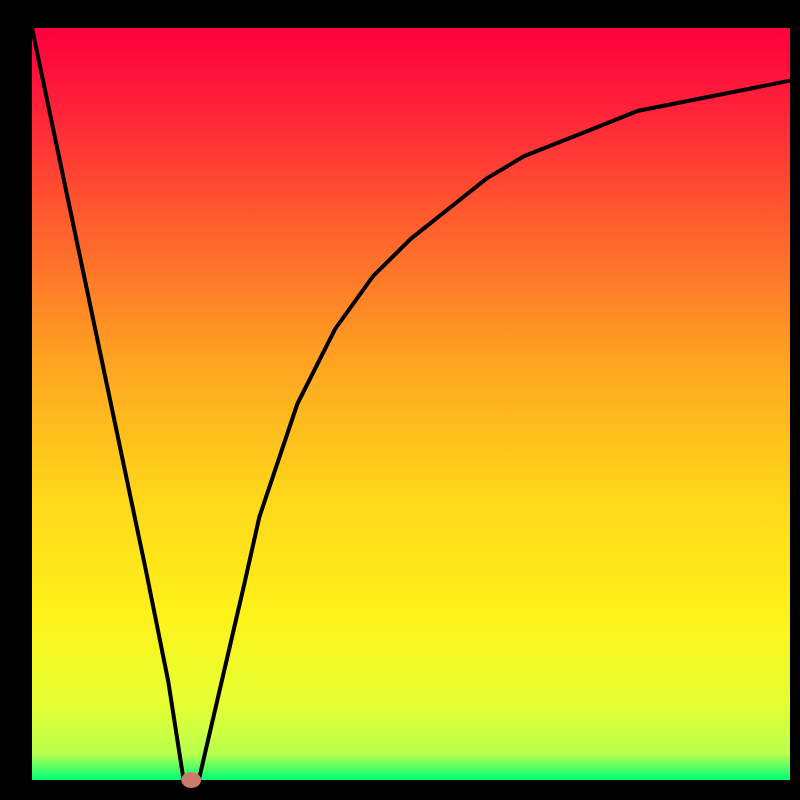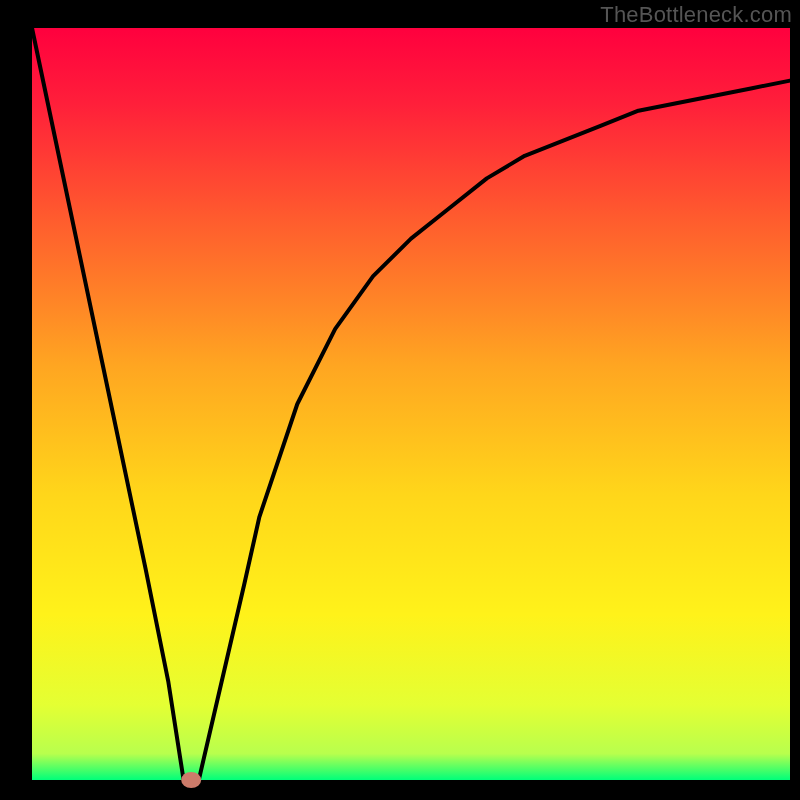--- a/index.html
+++ b/index.html
@@ -30,21 +30,20 @@
     position: absolute;
     top: 0;
     left: 0;
   }
 </style>
 </head>
 <body>
 
 <div class="wrap">
 
-  <div class="watermark">TheBottleneck.com</div>
 
   <svg id="chart-svg" width="800" height="800">
     <defs>
       <linearGradient id="bgGrad" x1="0" y1="0" x2="0" y2="1">
           <stop offset="0%" stop-color="#ff003e"></stop>
           <stop offset="10%" stop-color="#ff1f3a"></stop>
           <stop offset="25%" stop-color="#ff5a2e"></stop>
           <stop offset="45%" stop-color="#ffa621"></stop>
           <stop offset="62%" stop-color="#ffd61a"></stop>
           <stop offset="78%" stop-color="#fff21a"></stop>

